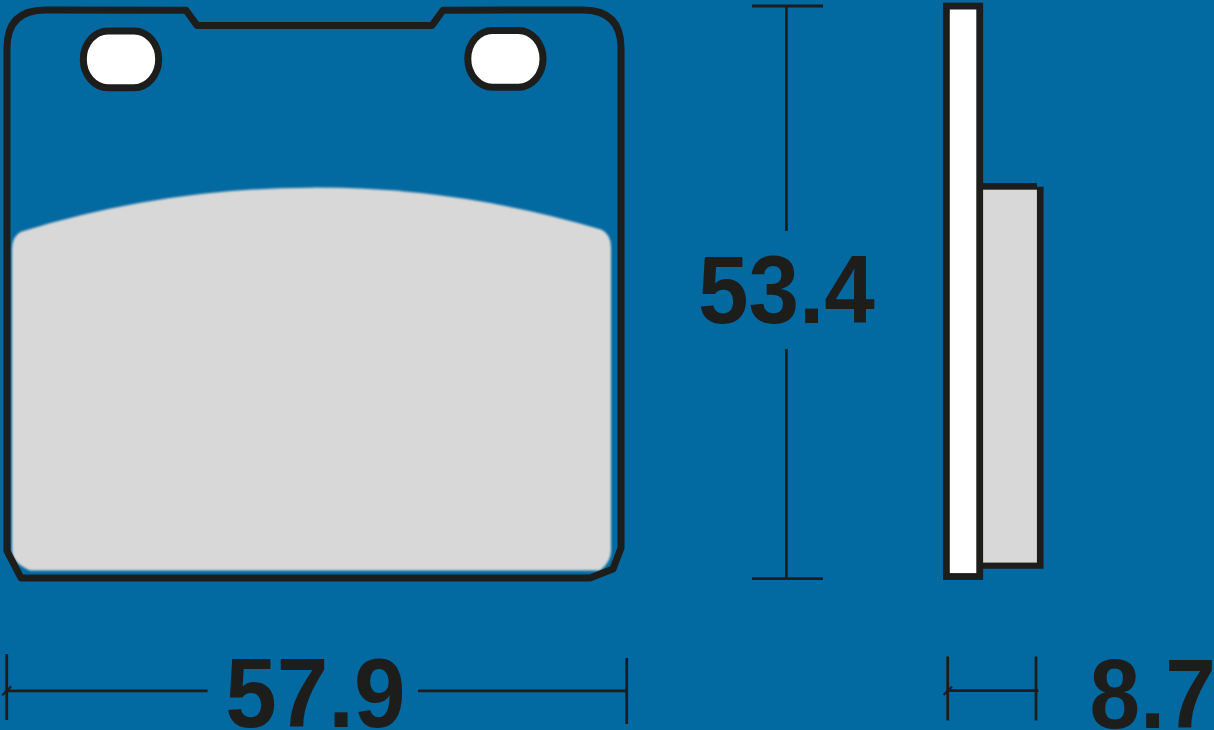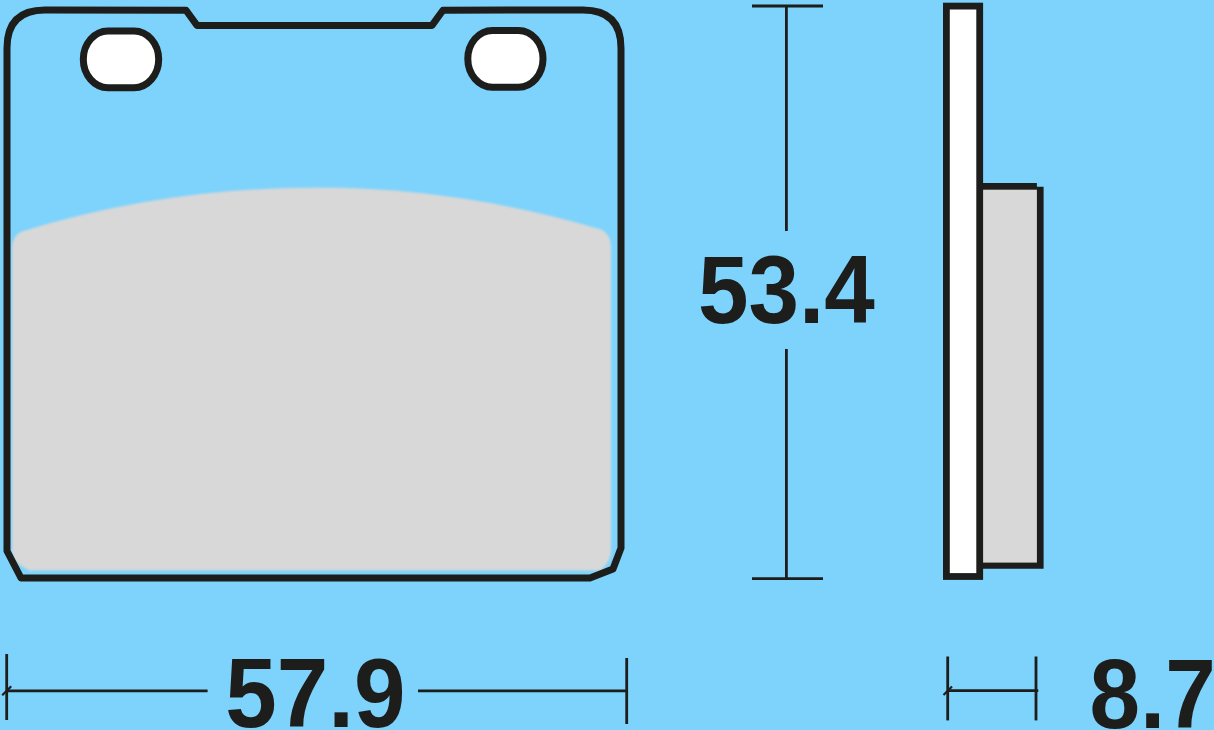--- a/index.html
+++ b/index.html
@@ -1,16 +1,16 @@
 <!DOCTYPE html>
 <html><head>
 <meta charset="utf-8">
 <style>
   html,body{margin:0;padding:0;background:#ffffff;}
-  #canvas{position:relative;width:1214px;height:730px;background:#7dd3fc;overflow:hidden;}
+  #canvas{position:relative;width:1214px;height:730px;background:#0369a1;overflow:hidden;}
   svg{position:absolute;left:0;top:0;}
   text{font-family:"Liberation Sans",sans-serif;font-weight:bold;fill:#1d1d1b;}
 </style>
 </head>
 <body>
 <div id="canvas">
 <svg width="1214" height="730" viewBox="0 0 1214 730">
   <defs>
         <filter id="soft" x="-5%" y="-5%" width="110%" height="110%">
           <feGaussianBlur stdDeviation="1.2"></feGaussianBlur>

